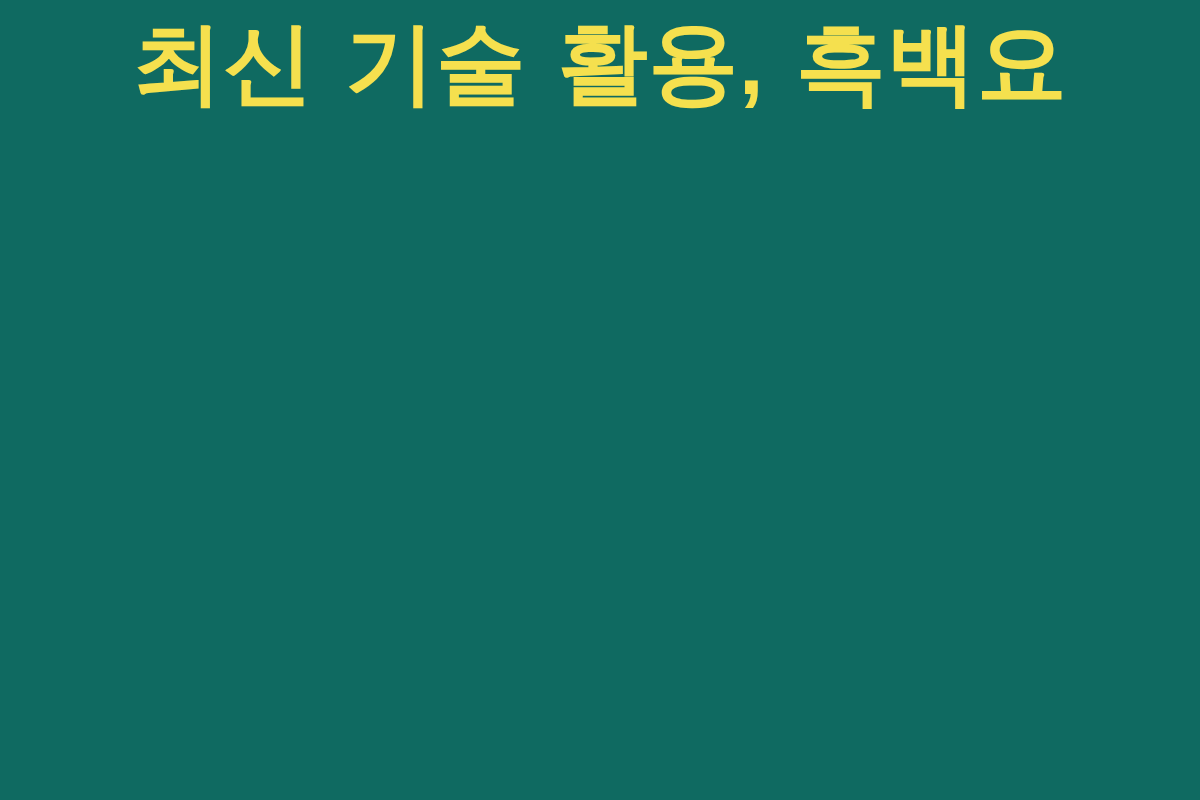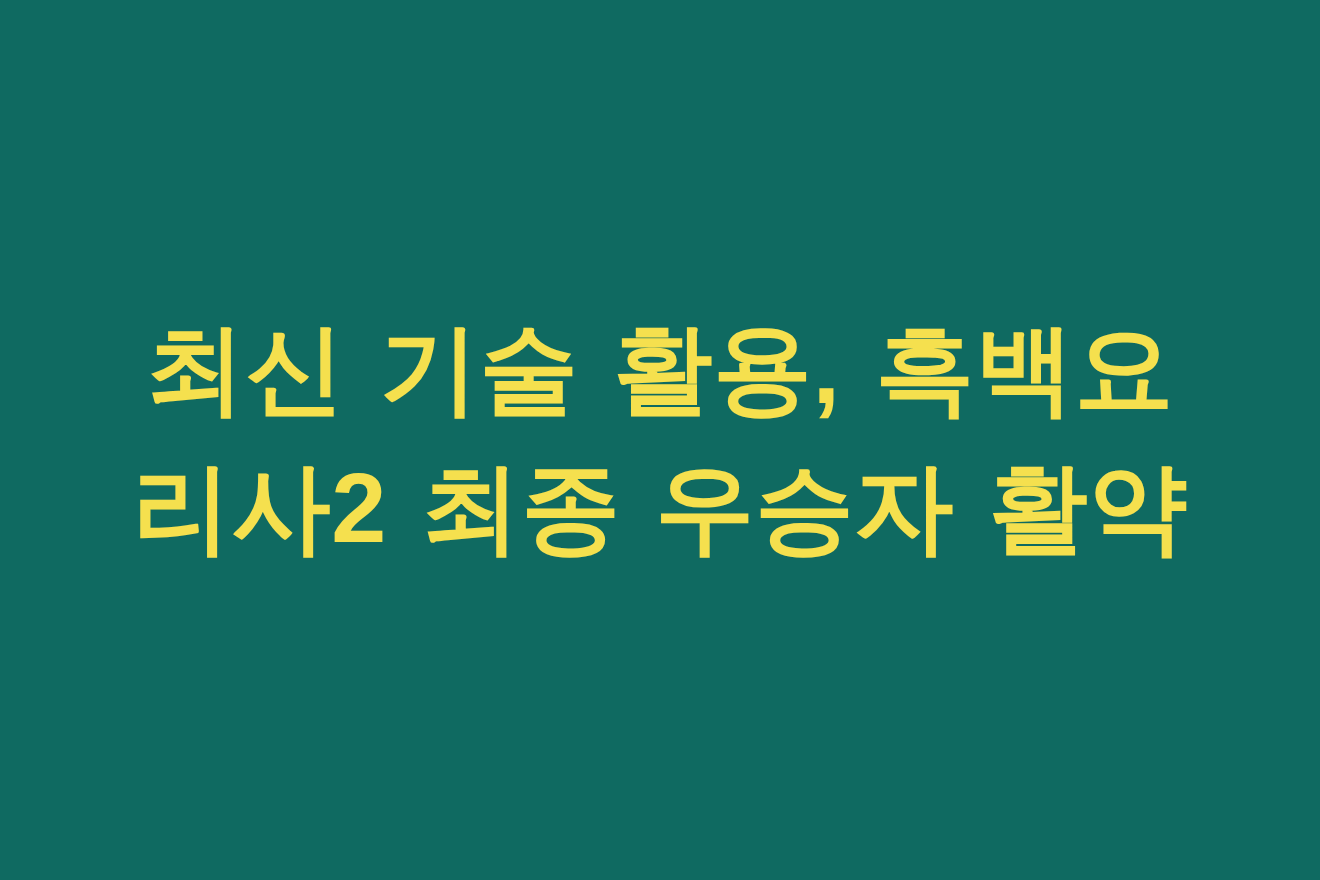--- a/index.html
+++ b/index.html
@@ -14,21 +14,21 @@
     overflow: hidden;
     font-family: "Liberation Sans", "DejaVu Sans", sans-serif;
   }
 
   #thumbnail-card {
     position: relative;
     width: 1200px;
     height: 800px;
     box-sizing: border-box;
     display: flex;
-    align-items: center;
+    align-items: flex-start;
     justify-content: center;
     background-color: #0f6a61; 
   }
 
   #headline {
     width: 1040px;
     margin: 0;
     padding: 0;
     text-align: center;
     font-family: "Liberation Sans", "DejaVu Sans", sans-serif;
@@ -49,17 +49,16 @@
 </style>
 </head>
 <body>
 
 <div id="thumbnail-card" style="background-color: rgb(15, 106, 97); width: 1200px; height: 800px;">
 
   <h1 id="headline" style="color: rgb(245, 224, 78); text-align: center;">
 
     <span class="headline-line">최신 기술 활용, 흑백요</span>
 
-    <span class="headline-line">리사2 최종 우승자 활약</span>
 
 
   </h1>
 </div>
 
 </body></html>

